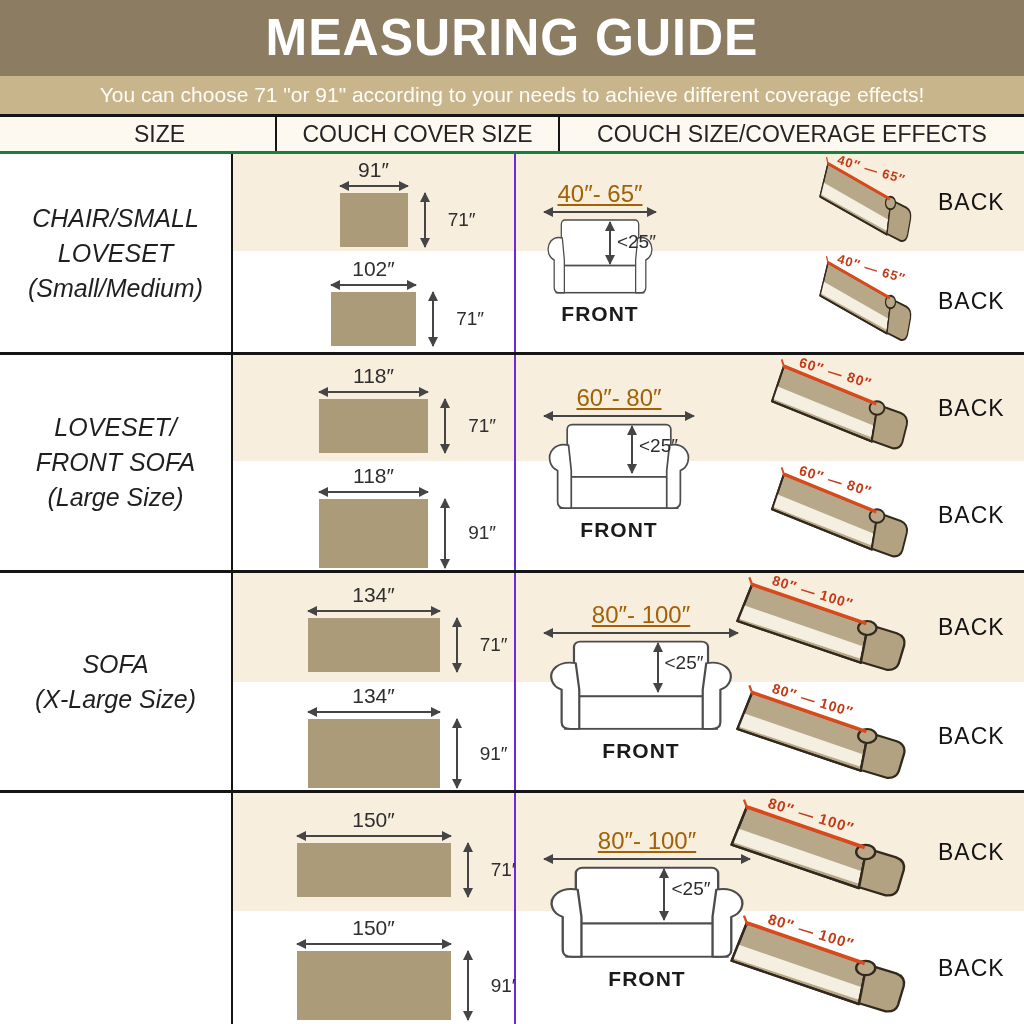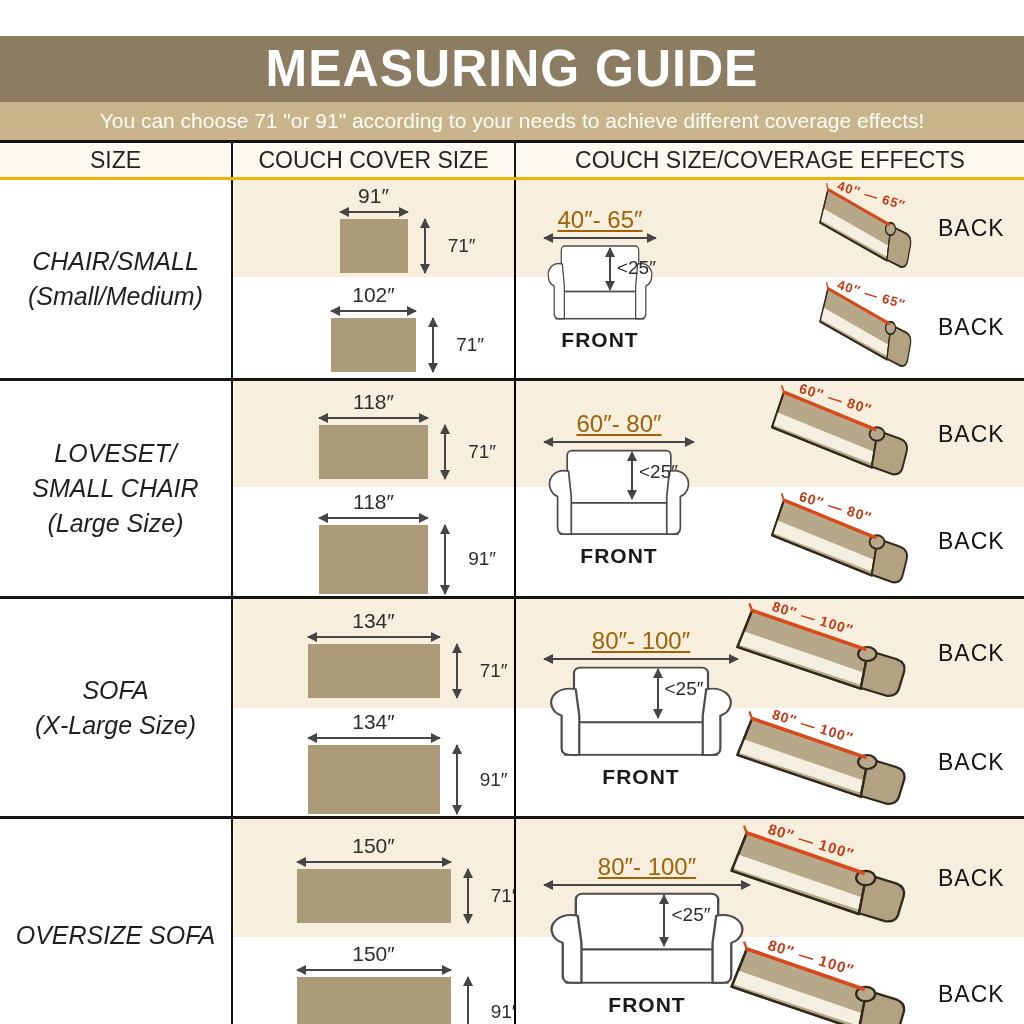--- a/index.html
+++ b/index.html
@@ -1,44 +1,44 @@
 <!DOCTYPE html>
 <html><head>
 <meta charset="utf-8">
 <style>
   html,body{margin:0;padding:0;background:#fff;}
   .page{width:1024px;height:1024px;position:relative;background:#fff;overflow:hidden;
         font-family:"Liberation Sans","DejaVu Sans",sans-serif;color:#222;}
 
   
-  .hdr{height:66px;background:#8b7c62;display:flex;align-items:center;justify-content:center;margin-top:36px;}
+  .hdr{height:76px;background:#8b7c62;display:flex;align-items:center;justify-content:center;}
   .hdr-title{color:#fff;font-size:50px;font-weight:800;letter-spacing:1px;transform:scaleY(1.02);}
   .sub{height:38px;background:#c9b58c;display:flex;align-items:center;justify-content:center;}
   .sub-text{color:#fdfdf8;font-size:21px;}
 
   
-  .thead{height:40px;display:flex;border-top:3px solid #151515;border-bottom:3px solid #eab308;
-         background:#fdf8f0;box-sizing:border-box;}
+  .thead{height:40px;display:flex;border-top:3px solid #151515;border-bottom:3px solid #15803d;
+         background:#fdf8f0;box-sizing:border-box;padding-left:44px;}
   .th{display:flex;align-items:center;justify-content:center;font-size:23px;color:#242424;box-sizing:border-box;}
   .w1{width:233px;} .w2{width:283px;text-align:right;} .w3{flex:1;}
   .bR{border-right:2px solid #151515;}
 
   
   .rows{display:flex;flex-direction:column;}
   .row{display:flex;position:relative;box-sizing:border-box;}
   .row + .row{border-top:3px solid #151515;}
   .rows .row:nth-child(1){height:198px;--ch:97px; --fw:112px;--fh:80px; --bw:102px;--bh:98px; --ann:13px;}
   .rows .row:nth-child(2){height:218px;--ch:106px;--fw:150px;--fh:92px; --bw:152px;--bh:104px;--ann:14px;}
   .rows .row:nth-child(3){height:220px;--ch:109px;--fw:194px;--fh:96px; --bw:188px;--bh:108px;--ann:14px;}
   .rows .row:nth-child(4){height:235px;--ch:118px;--fw:206px;--fh:98px; --bw:194px;--bh:112px;--ann:15px;}
 
   .size-cell{width:233px;box-sizing:border-box;border-right:2px solid #151515;background:#fff;
              display:flex;align-items:center;justify-content:center;text-align:center;}
   .size-label{font-style:italic;font-size:25px;line-height:1.4;color:#1f1f1f;}
-  .mid-cell{width:283px;box-sizing:border-box;border-right:2px solid #000000;display:flex;flex-direction:column;}
+  .mid-cell{width:283px;box-sizing:border-box;border-right:2px solid #6d28d9;display:flex;flex-direction:column;}
   .fx-cell{flex:1;display:flex;flex-direction:column;position:relative;}
   .half{display:flex;align-items:center;justify-content:center;overflow:visible;}
   .half.top{height:var(--ch);background:#f8eedd;}
   .half.bot{flex:1;background:#fff;}
 
   
   .cover{position:relative;}
   .cd-top{font-size:21px;color:#2e2e2e;text-align:center;height:25px;line-height:23px;white-space:nowrap;}
   .harrow{position:relative;height:2px;background:#454545;margin:2px auto 6px;}
   .harrow::before{content:"";position:absolute;left:-1px;top:-4px;border-top:5px solid transparent;
@@ -113,20 +113,21 @@
     <div class="th w2 bR">COUCH COVER SIZE</div>
     <div class="th w3">COUCH SIZE/COVERAGE EFFECTS</div>
   </div>
 
   <div class="rows">
 
     <div class="row">
       <div class="size-cell">
         <div class="size-label">
           <div>CHAIR/SMALL</div>
+          <div>LOVESET</div>
           <div>(Small/Medium)</div>
         </div>
       </div>
       <div class="mid-cell">
         <div class="half top">
           <div class="cover" style="width: 68px;">
             <div class="cd-top">91″</div>
             <div class="harrow cd-harrow"></div>
             <div class="cd-rect" style="height: 54px;"></div>
             <div class="varrow cd-varrow"></div>
@@ -174,21 +175,21 @@
           </div>
           <div class="f-label">FRONT</div>
         </div>
       </div>
     </div>
 
     <div class="row">
       <div class="size-cell">
         <div class="size-label">
           <div>LOVESET/</div>
-          <div>SMALL CHAIR</div>
+          <div>FRONT SOFA</div>
           <div>(Large Size)</div>
         </div>
       </div>
       <div class="mid-cell">
         <div class="half top">
           <div class="cover" style="width: 109px;">
             <div class="cd-top">118″</div>
             <div class="harrow cd-harrow"></div>
             <div class="cd-rect" style="height: 54px;"></div>
             <div class="varrow cd-varrow"></div>
@@ -296,21 +297,20 @@
             <div class="f-depth">&lt;25″</div>
           </div>
           <div class="f-label">FRONT</div>
         </div>
       </div>
     </div>
 
     <div class="row">
       <div class="size-cell">
         <div class="size-label">
-          <div>OVERSIZE SOFA</div>
         </div>
       </div>
       <div class="mid-cell">
         <div class="half top">
           <div class="cover" style="width: 154px;">
             <div class="cd-top">150″</div>
             <div class="harrow cd-harrow"></div>
             <div class="cd-rect" style="height: 54px;"></div>
             <div class="varrow cd-varrow"></div>
             <div class="cd-hlabel">71″</div>

